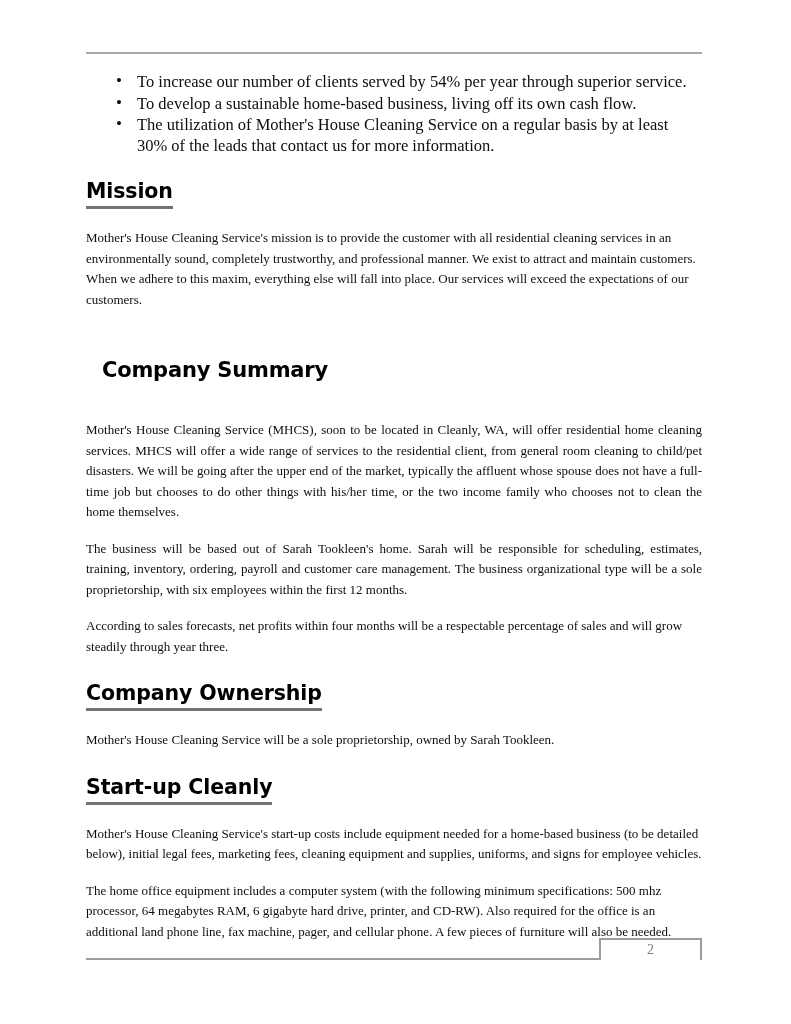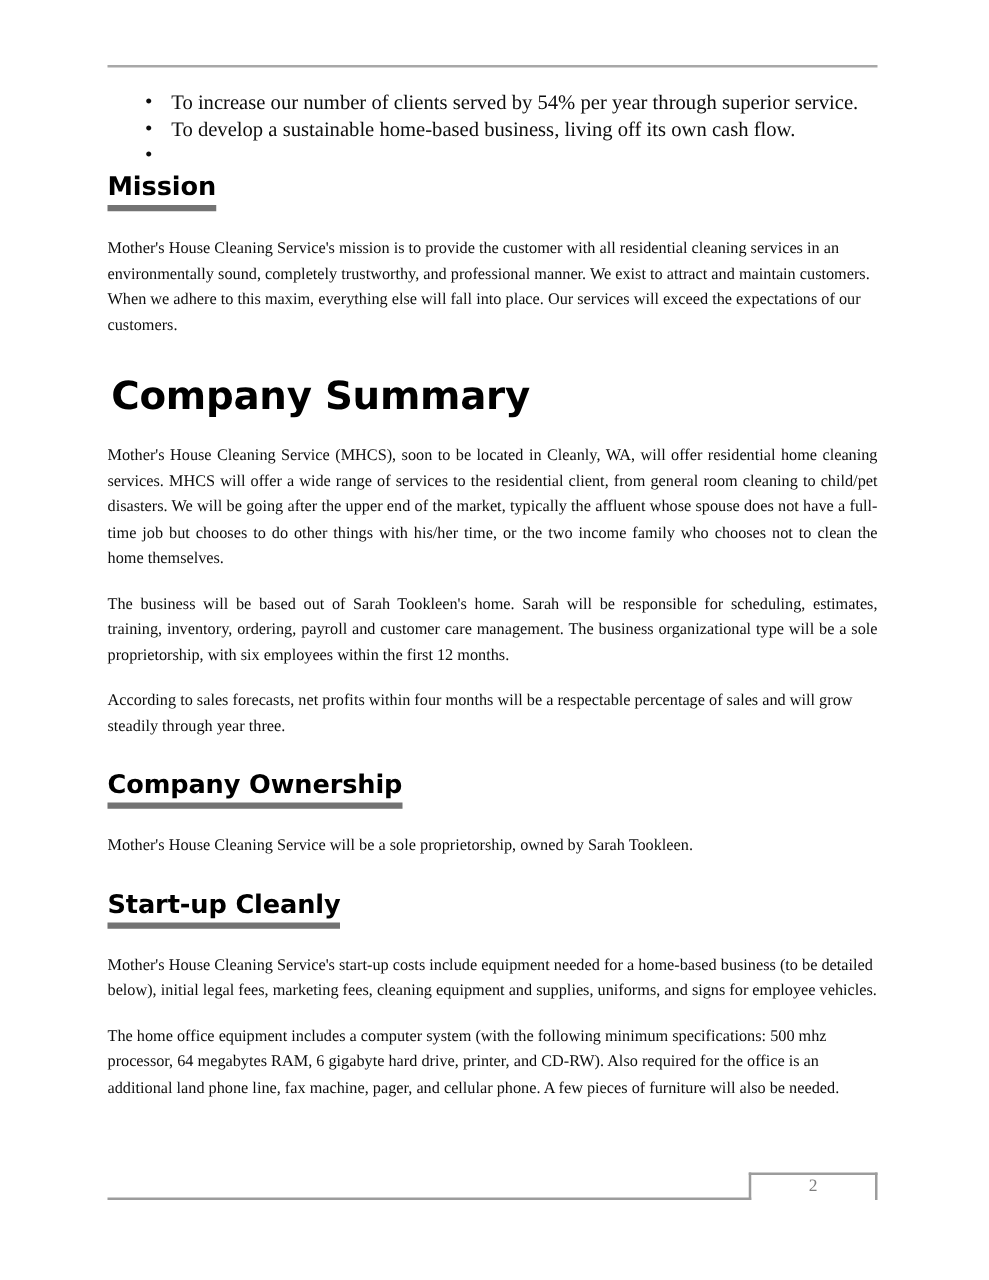--- a/index.html
+++ b/index.html
@@ -47,39 +47,39 @@
   ul.bullets li .bullet-glyph {
     position: absolute;
     left: 30px;
     top: -1px;
     font-size: 17px;
     line-height: 20.5px;
   }
   
   h1.h-major {
     font-family: "DejaVu Sans", "Liberation Sans", sans-serif;
-    font-size: 31px;
+    font-size: 21px;
     font-weight: bold;
     color: #000000;
-    margin: 3px;
+    margin: 16px;
     padding: 0;
     letter-spacing: -0.2px;
     line-height: 30px;
   }
   h2.h-minor {
     font-family: "DejaVu Sans", "Liberation Sans", sans-serif;
     font-size: 20.5px;
     font-weight: bold;
     color: #000000;
     margin: 0;
     padding: 0 0 3px 0;
     letter-spacing: -0.1px;
     line-height: 24px;
     display: inline-block;
-    border-bottom: 5px solid #737373;
+    border-bottom: 3px solid #737373;
   }
   .h-minor-wrap { margin: 0; padding: 0; }
   
   p.body {
     font-family: "Liberation Serif", "DejaVu Serif", serif;
     font-size: 13px;
     line-height: 20.5px;
     color: #0d0d0d;
     margin: 0;
     padding: 0;
@@ -141,21 +141,21 @@
     <div class="header-rule"></div>
 
     <ul class="bullets">
       <li>
         <span class="bullet-glyph">•</span><span>To increase our number of clients served by 54% per year through superior service.</span>
       </li>
       <li>
         <span class="bullet-glyph">•</span><span>To develop a sustainable home-based business, living off its own cash flow.</span>
       </li>
       <li>
-        <span class="bullet-glyph">•</span>
+        <span class="bullet-glyph">•</span><span>The utilization of Mother's House Cleaning Service on a regular basis by at least 30% of the leads that contact us for more information.</span>
       </li>
     </ul>
 
     <div class="sp-after-list"></div>
 
     <div class="h-minor-wrap">
       <h2 class="h-minor">Mission</h2>
     </div>
     <div class="sp-head-to-par"></div>
     <p class="body">Mother's House Cleaning Service's mission is to provide the customer with all residential cleaning services in an environmentally sound, completely trustworthy, and professional manner. We exist to attract and maintain customers. When we adhere to this maxim, everything else will fall into place. Our services will exceed the expectations of our customers.</p>

